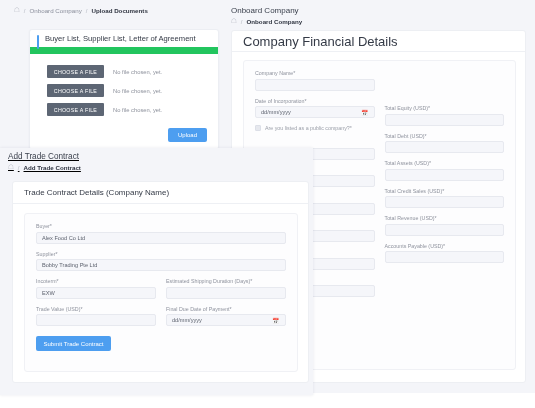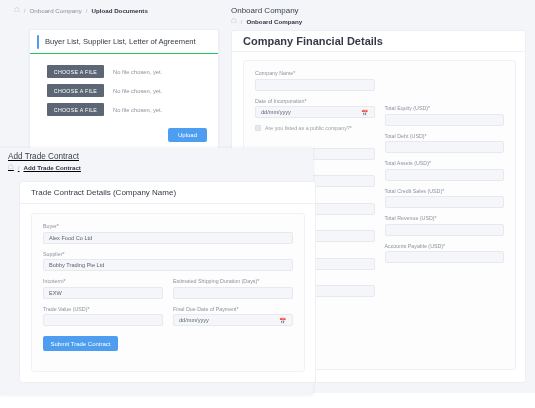--- a/index.html
+++ b/index.html
@@ -25,21 +25,21 @@
 
   .up-card {
     position: absolute; left: 29px; top: 29px; width: 190px; height: 121px;
     background: #ffffff;
     border: 1px solid #eceef3;
     border-radius: 3px;
     box-shadow: 0 1px 2px rgba(30,40,70,.05);
   }
   .up-head {
     height: 24px; display: flex; align-items: center;
-    border-bottom: 1px solid #22c55e; position: relative;
+    border-bottom: 7px solid #22c55e; position: relative;
   }
   .accent-bar {
     position: absolute; left: 7px; top: 5px; width: 2px; height: 14px;
     background: #4d9ef0; border-radius: 1px;
   }
   .up-title { margin-left: 15px; font-size: 7.6px; color: #343a46; }
 
   .up-body { padding: 11px 0 0 17px; }
   .file-row { display: flex; align-items: center; margin-bottom: 6px; }
   .choose-btn {
@@ -65,21 +65,21 @@
   .ob-crumb { padding: 3px 0 0 9px; display: flex; align-items: center; gap: 4px; }
 
   .ob-card {
     position: absolute; left: 9px; top: 30px; width: 295px; height: 353px;
     background: #ffffff; border: 1px solid #edeff3; border-radius: 3px;
   }
   .ob-card-head {
     height: 21px; display: flex; align-items: center; padding-left: 11px;
     border-bottom: 1px solid #eef0f4;
   }
-  .ob-card-title { font-size: 11px; color: #343a46; font-weight: bold; }
+  .ob-card-title { font-size: 13px; color: #343a46; }
 
   .ob-inner {
     position: absolute; left: 11px; top: 29px; width: 273px; height: 310px;
     background: #fdfdfe; border: 1px solid #f0f1f5; border-radius: 3px;
     padding: 9px 11px 0 11px;
   }
   .fld { margin-bottom: 7px; }
   .fld-label { font-size: 5.3px; color: #8e929d; margin-bottom: 2.5px; }
   .fld-input {
     height: 12px; background: #f5f6fa; border: 1px solid #e7e9ef;
@@ -100,21 +100,21 @@
   .trade-page {
     position: absolute; left: 0; top: 148px; width: 313px; height: 247px;
     background: #f4f5f9; z-index: 3;
     box-shadow: 0 0 3px rgba(40,50,80,.10);
     text-decoration: underline;
   }
   .tp-title { padding: 4px 0 0 8px; font-size: 8.2px; color: #3b414d; }
   .tp-crumb { padding: 3px 0 0 8px; display: flex; align-items: center; gap: 4px; }
 
   .tp-card {
-    position: absolute; left: 19px; top: 33px; width: 297px; height: 202px;
+    position: absolute; left: 12px; top: 33px; width: 297px; height: 202px;
     background: #ffffff; border: 1px solid #edeff3; border-radius: 3px;
   }
   .tp-card-head {
     height: 22px; display: flex; align-items: center; padding-left: 11px;
     border-bottom: 1px solid #eef0f4;
   }
   .tp-card-title { font-size: 8px; color: #343a46; }
   .tp-inner {
     position: absolute; left: 11px; top: 31px; width: 274px; height: 159px;
     background: #fdfdfe; border: 1px solid #f0f1f5; border-radius: 3px;

